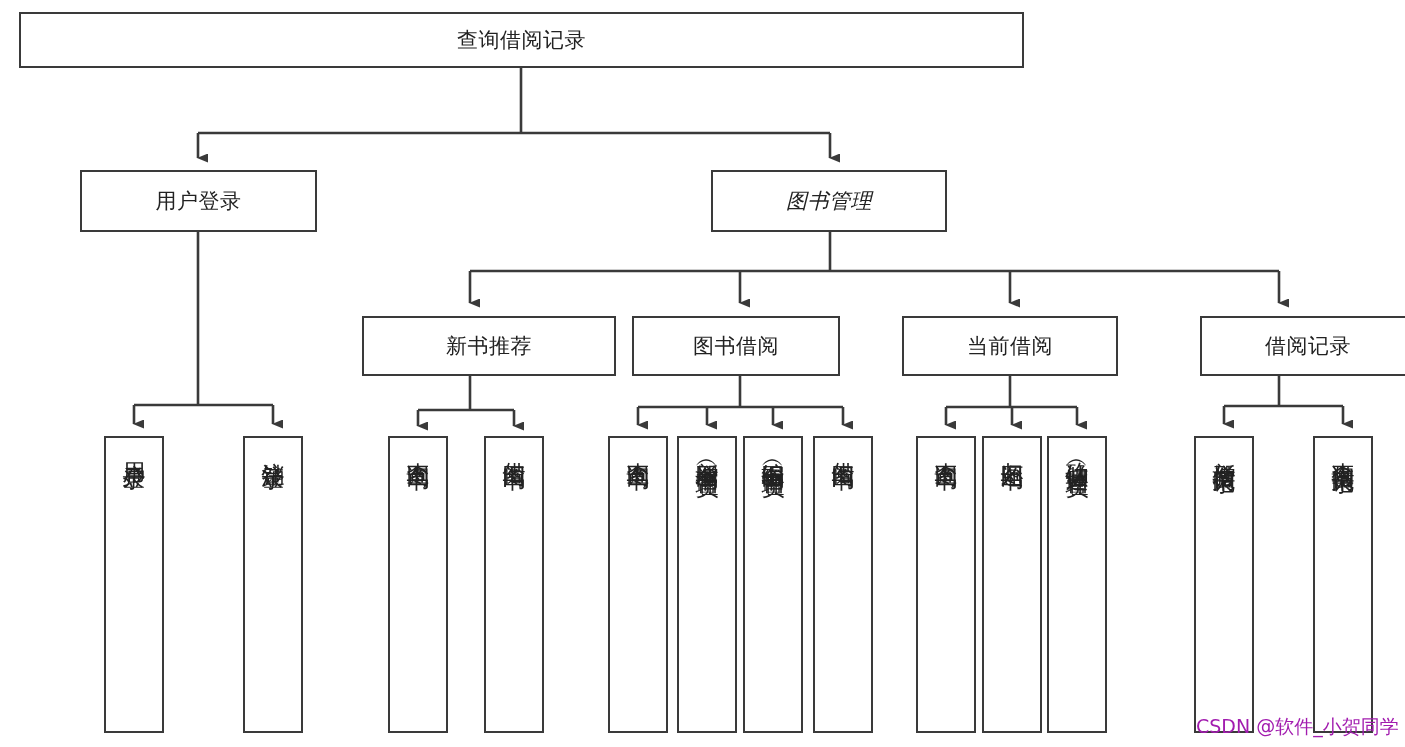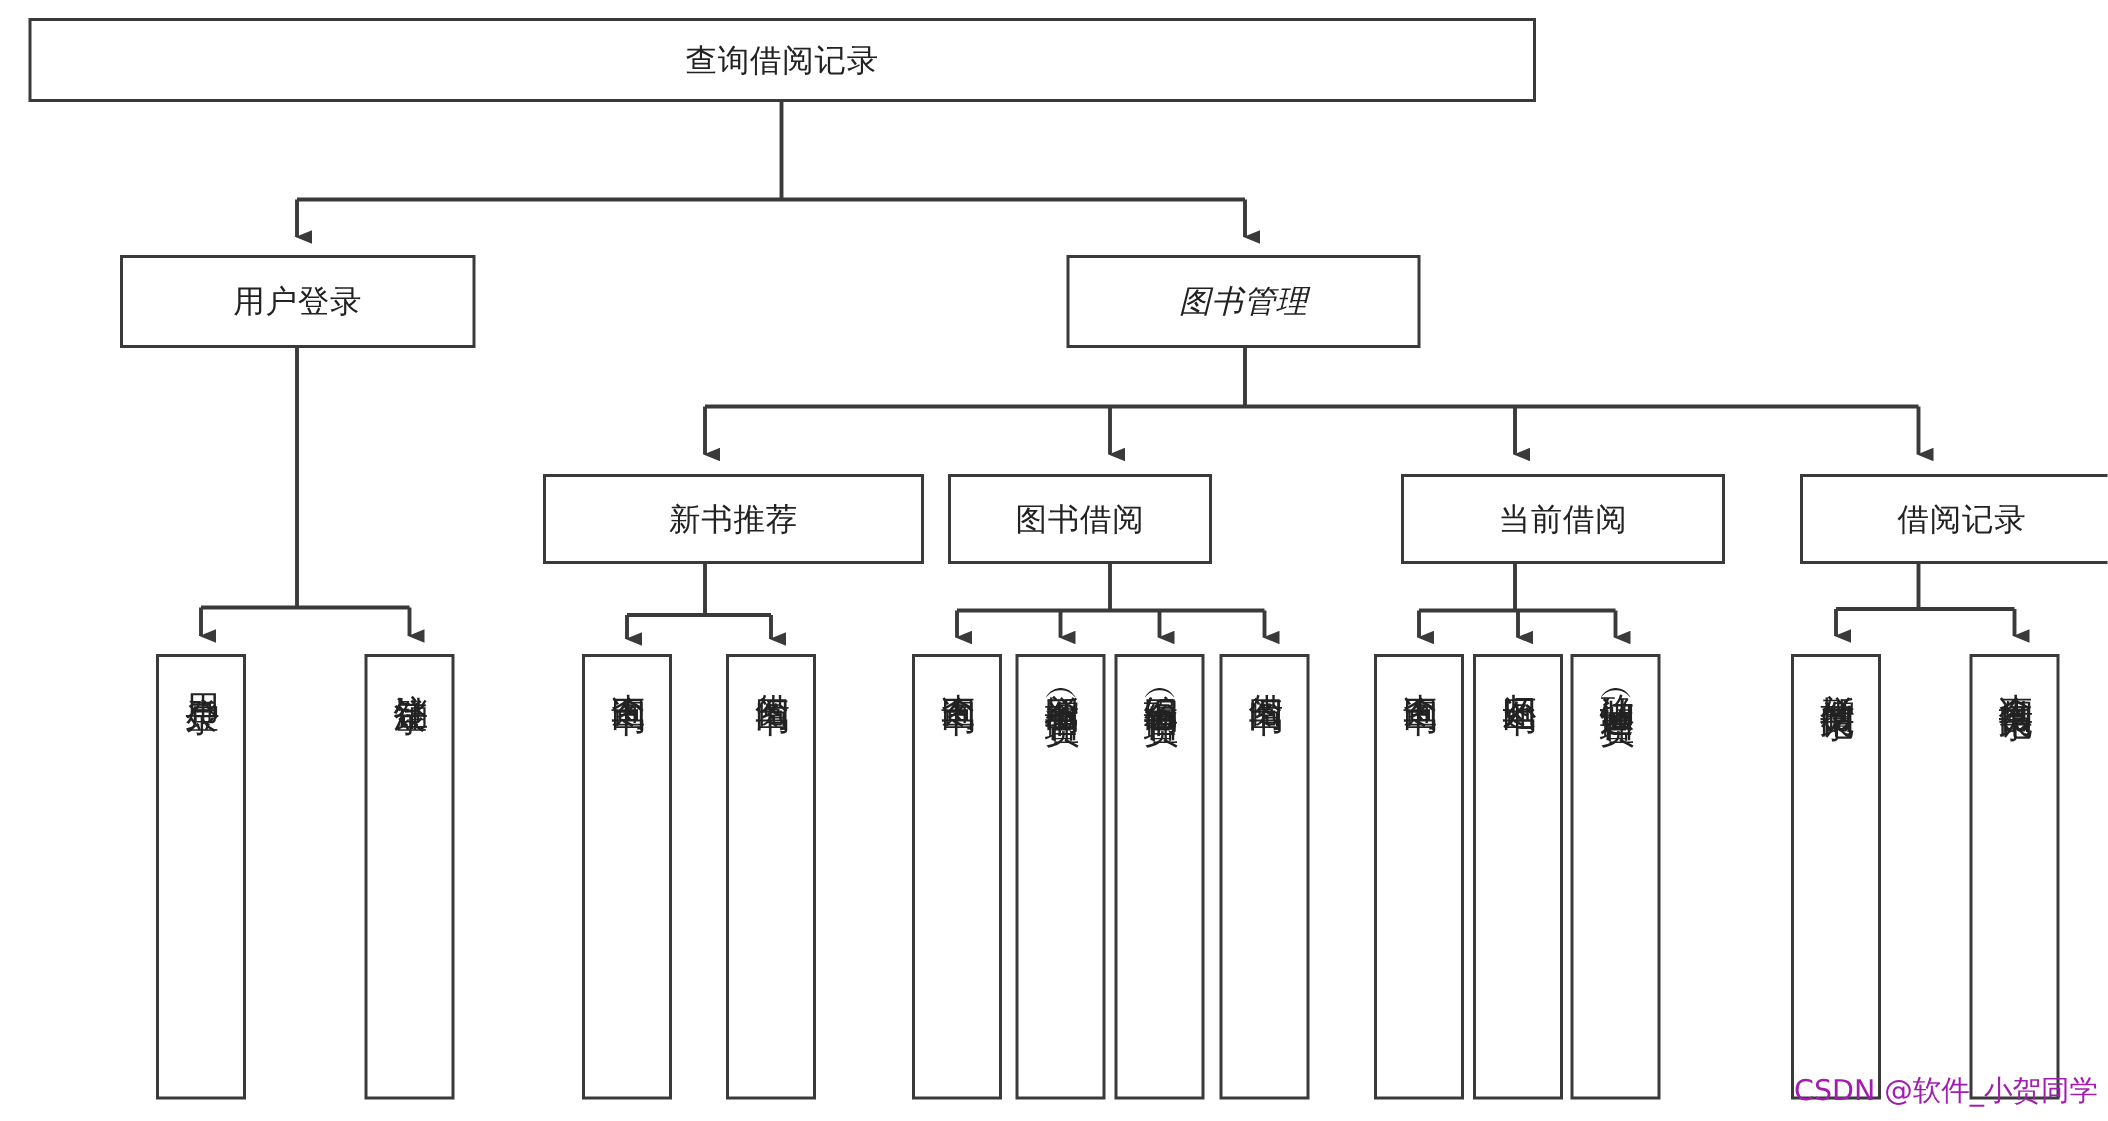--- a/index.html
+++ b/index.html
@@ -139,24 +139,24 @@
   <div class="node horizontal" style="left: 80px; top: 170px; width: 237px; height: 62px; border-color: rgb(58, 58, 58); color: rgb(34, 34, 34); background: rgb(255, 255, 255);">
     <span class="label">用户登录</span>
   </div>
   <div class="node horizontal" style="left: 711px; top: 170px; width: 236px; height: 62px; border-color: rgb(58, 58, 58); color: rgb(34, 34, 34); background: rgb(255, 255, 255); font-style: italic;">
     <span class="label">图书管理</span>
   </div>
 
   <div class="node horizontal" style="left: 362px; top: 316px; width: 254px; height: 60px; border-color: rgb(58, 58, 58); color: rgb(34, 34, 34); background: rgb(255, 255, 255);">
     <span class="label">新书推荐</span>
   </div>
-  <div class="node horizontal" style="left: 632px; top: 316px; width: 176px; height: 60px; border-color: rgb(58, 58, 58); color: rgb(34, 34, 34); background: rgb(255, 255, 255);">
+  <div class="node horizontal" style="left: 632px; top: 316px; width: 208px; height: 60px; border-color: rgb(58, 58, 58); color: rgb(34, 34, 34); background: rgb(255, 255, 255);">
     <span class="label">图书借阅</span>
   </div>
-  <div class="node horizontal" style="left: 902px; top: 316px; width: 216px; height: 60px; border-color: rgb(58, 58, 58); color: rgb(34, 34, 34); background: rgb(255, 255, 255); margin-left: 32px;">
+  <div class="node horizontal" style="left: 902px; top: 316px; width: 216px; height: 60px; border-color: rgb(58, 58, 58); color: rgb(34, 34, 34); background: rgb(255, 255, 255);">
     <span class="label">当前借阅</span>
   </div>
   <div class="node horizontal" style="left: 1200px; top: 316px; width: 216px; height: 60px; border-color: rgb(58, 58, 58); color: rgb(34, 34, 34); background: rgb(255, 255, 255);">
     <span class="label">借阅记录</span>
   </div>
 
   <div class="node vertical" style="left: 104px; top: 436px; width: 60px; height: 297px; border-color: rgb(58, 58, 58); color: rgb(34, 34, 34); background: rgb(255, 255, 255);">
     <span class="label">用户登录</span>
   </div>
   <div class="node vertical" style="left: 243px; top: 436px; width: 60px; height: 297px; border-color: rgb(58, 58, 58); color: rgb(34, 34, 34); background: rgb(255, 255, 255);">

